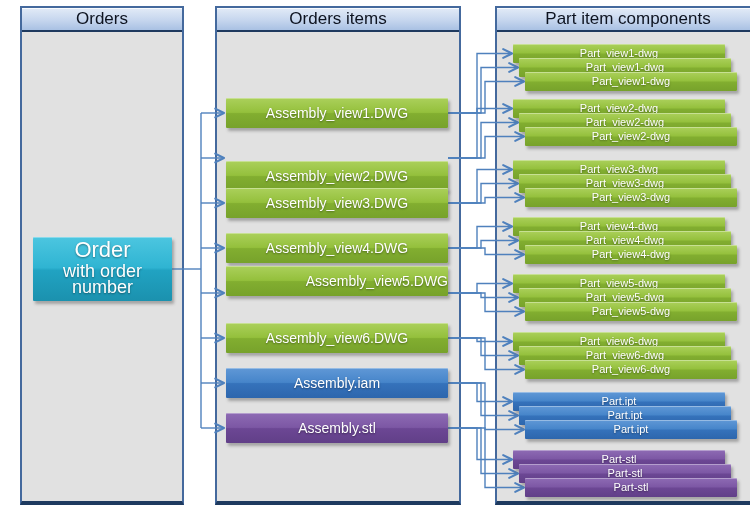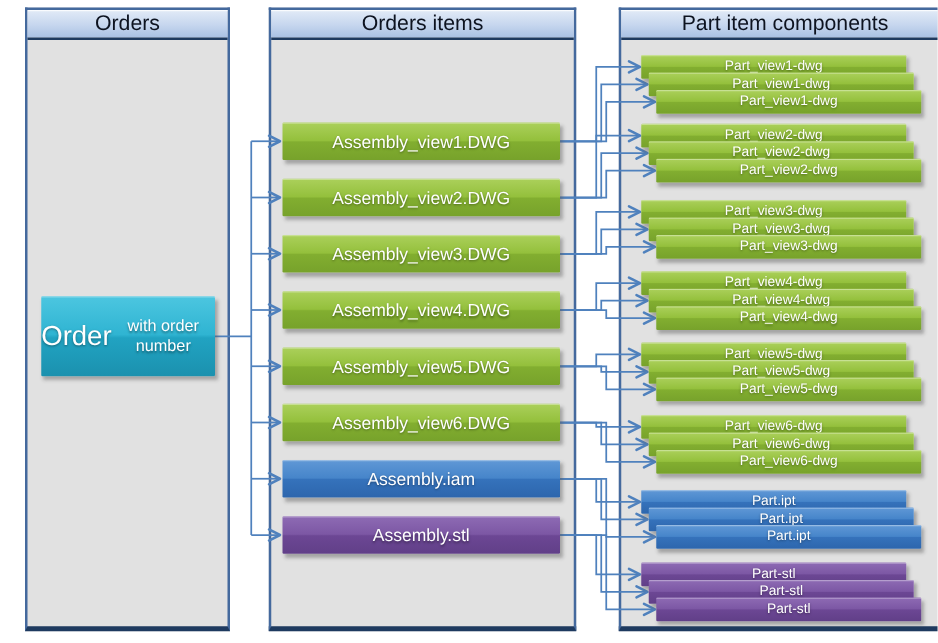--- a/index.html
+++ b/index.html
@@ -29,24 +29,24 @@
     border-radius:1px;
   }
   .green{background:linear-gradient(180deg,#abd05b 0%,#94c03c 48%,#82ae30 52%,#77a22b 100%);}
   .blue{background:linear-gradient(180deg,#6098d6 0%,#4685ca 48%,#3572bb 52%,#2d66ad 100%);}
   .purple{background:linear-gradient(180deg,#8e6bb4 0%,#7c57a4 48%,#6c4794 52%,#613f88 100%);}
   .teal{background:linear-gradient(180deg,#4cc6e0 0%,#2fb4d2 48%,#21a3c2 52%,#1b91ae 100%);}
   .order-item{left:210px;width:222px;height:30px;line-height:30px;font-size:14px;}
   .bar{width:212px;height:19px;line-height:19px;font-size:11px;}
   #order-node{
     left:17px;top:237px;width:139px;height:64px;
-    display:flex;flex-direction:row;align-items:center;justify-content:flex-start;
+    display:flex;flex-direction:column;align-items:center;justify-content:flex-start;
   }
   #order-node .order-title{font-size:22px;line-height:26px;}
-  #order-node .order-subtitle{font-size:13px;line-height:16px;}
+  #order-node .order-subtitle{font-size:18px;line-height:16px;}
 </style>
 </head>
 <body>
 
 <div id="stage">
 
   <div class="panel" style="left:4px;width:164px;">
     <div class="panel-header">Orders</div>
   </div>
 
@@ -101,24 +101,24 @@
         <polyline points="432,428 469,428 469,487.5 508,487.5" marker-end="url(#arrow)"></polyline>
       </g>
   </svg>
 
   <div id="order-node" class="node teal">
     <div class="order-title">Order</div>
     <div class="order-subtitle">with order number</div>
   </div>
 
   <div class="node order-item green" style="top:98px;">Assembly_view1.DWG</div>
-  <div class="node order-item green" style="top:143px;">Assembly_view2.DWG</div>
+  <div class="node order-item green" style="top:161px;">Assembly_view2.DWG</div>
   <div class="node order-item green" style="top:188px;">Assembly_view3.DWG</div>
   <div class="node order-item green" style="top:233px;">Assembly_view4.DWG</div>
-  <div class="node order-item green" style="top:278px;">Assembly_view5.DWG</div>
+  <div class="node order-item green" style="top:266px;text-align:right;">Assembly_view5.DWG</div>
   <div class="node order-item green" style="top:323px;">Assembly_view6.DWG</div>
   <div class="node order-item purple" style="top:413px;">Assembly.stl</div>
   <div class="node order-item blue" style="top:368px;">Assembly.iam</div>
 
 <div class="node bar green" style="left: 497px; top: 44px;">Part_view1-dwg</div>
     <div class="node bar green" style="left: 503px; top: 58px;">Part_view1-dwg</div>
     <div class="node bar green" style="left: 509px; top: 72px;">Part_view1-dwg</div>
     <div class="node bar green" style="left: 497px; top: 99px;">Part_view2-dwg</div>
     <div class="node bar green" style="left: 503px; top: 113px;">Part_view2-dwg</div>
     <div class="node bar green" style="left: 509px; top: 127px;">Part_view2-dwg</div>

